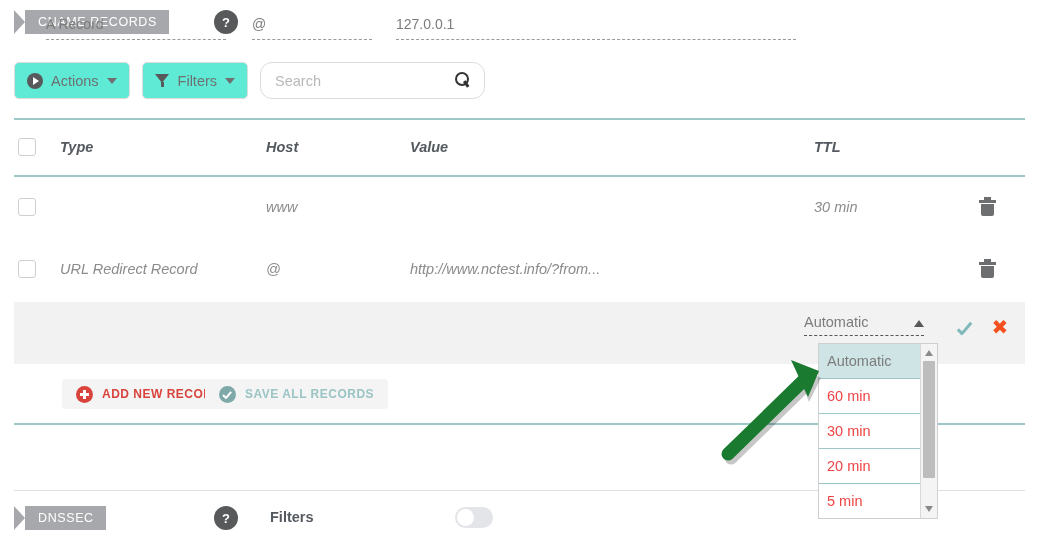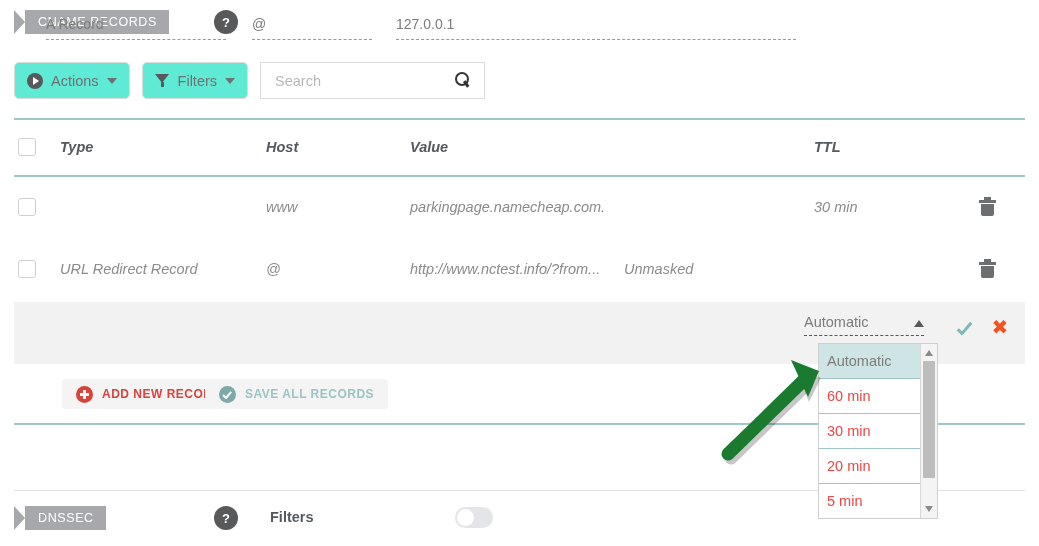--- a/index.html
+++ b/index.html
@@ -74,21 +74,21 @@
   .funnel-icon{width:15px;height:15px;position:relative;}
   .funnel-icon:before{
     content:"";position:absolute;left:0;top:1px;
     border-left:7.5px solid transparent;border-right:7.5px solid transparent;
     border-top:9px solid #58595b;
   }
   .funnel-icon:after{
     content:"";position:absolute;left:6px;top:9px;width:3px;height:5px;background:#58595b;
   }
   .searchbox{
-    width:225px;height:37px;border:1px solid #dcdcdc;border-radius:0;background:#ffffff;
+    width:225px;height:37px;border:1px solid #dcdcdc;border-radius:12px;background:#ffffff;
     display:flex;align-items:center;box-sizing:border-box;padding:0 12px;
     position:relative;
   }
   .searchbox input{
     border:none;outline:none;background:transparent;
     font-family:inherit;font-size:14.5px;color:#6f7072;width:180px;
   }
   .searchbox input::placeholder{color:#b8b8b8;}
   .mag{
     position:absolute;right:12px;top:9px;width:18px;height:18px;
@@ -291,39 +291,37 @@
     <div class="cell c-host hdr">Host</div>
     <div class="cell c-value hdr">Value</div>
     <div class="cell c-ttl hdr">TTL</div>
   </div>
 
   <div class="trow" style="top:186px;height:41px">
     <div class="cell c-check">
       <span class="chk"></span>
     </div>
     <div class="cell c-host cellv">www</div>
-    <div class="cell c-value cellv">parkingpage.namecheap.com.</div>
     <div class="cell c-ttl cellv">30 min</div>
     <div class="cell c-act">
       <span class="trash">
         <span class="nub"></span>
           <span class="lid"></span>
           <span class="body"></span>
       </span>
     </div>
   </div>
 
   <div class="trow" style="top:248px;height:41px">
     <div class="cell c-check">
       <span class="chk"></span>
     </div>
     <div class="cell c-type cellv">URL Redirect Record</div>
     <div class="cell c-host cellv">@</div>
     <div class="cell c-value cellv">http://www.nctest.info/?from...</div>
-    <div class="cell c-extra cellv">Unmasked</div>
     <div class="cell c-ttl cellv"></div>
     <div class="cell c-act">
       <span class="trash">
         <span class="nub"></span>
           <span class="lid"></span>
           <span class="body"></span>
       </span>
     </div>
   </div>
 

